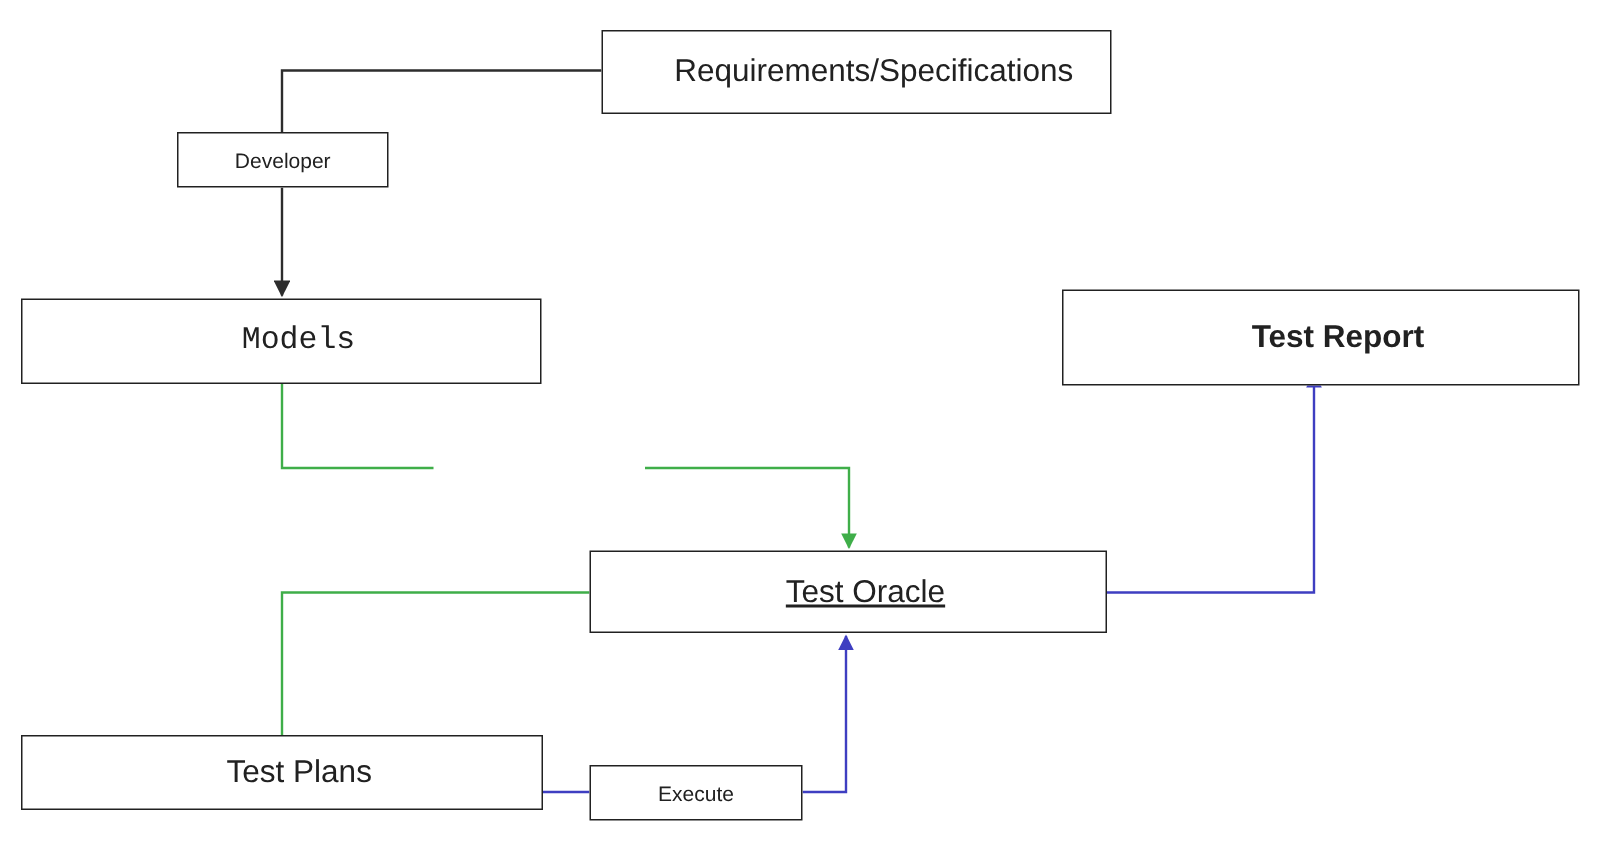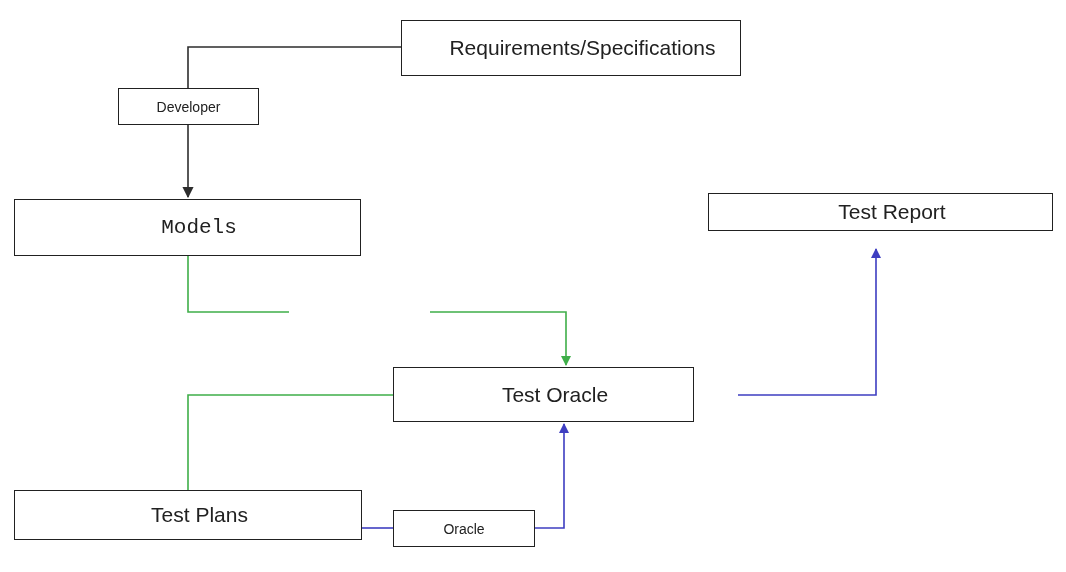--- a/index.html
+++ b/index.html
@@ -81,29 +81,29 @@
 
   <div class="node small" style="left:118px; top:88px; width:141px; height:37px;">
     <span>Developer</span>
   </div>
 
   <div class="node big" style="left:14px; top:199px; width:347px; height:57px;font-family:Liberation Mono, monospace;">
     <span>Models</span>
   </div>
 
 
-  <div class="node big" style="left:393px; top:367px; width:301px; height:55px;">
+  <div class="node big" style="left:393px; top:367px; width:345px; height:55px;text-decoration:underline;">
     <span>Test Oracle</span>
   </div>
 
-  <div class="node big" style="left:708px; top:193px; width:345px; height:38px;">
+  <div class="node big" style="left:708px; top:193px; width:345px; height:64px;font-weight:bold;">
     <span>Test Report</span>
   </div>
 
   <div class="node big" style="left:14px; top:490px; width:348px; height:50px;">
     <span>Test Plans</span>
   </div>
 
   <div class="node small" style="left:393px; top:510px; width:142px; height:37px;">
-    <span>Oracle</span>
+    <span>Execute</span>
   </div>
 
 </div>
 
 </body></html>

